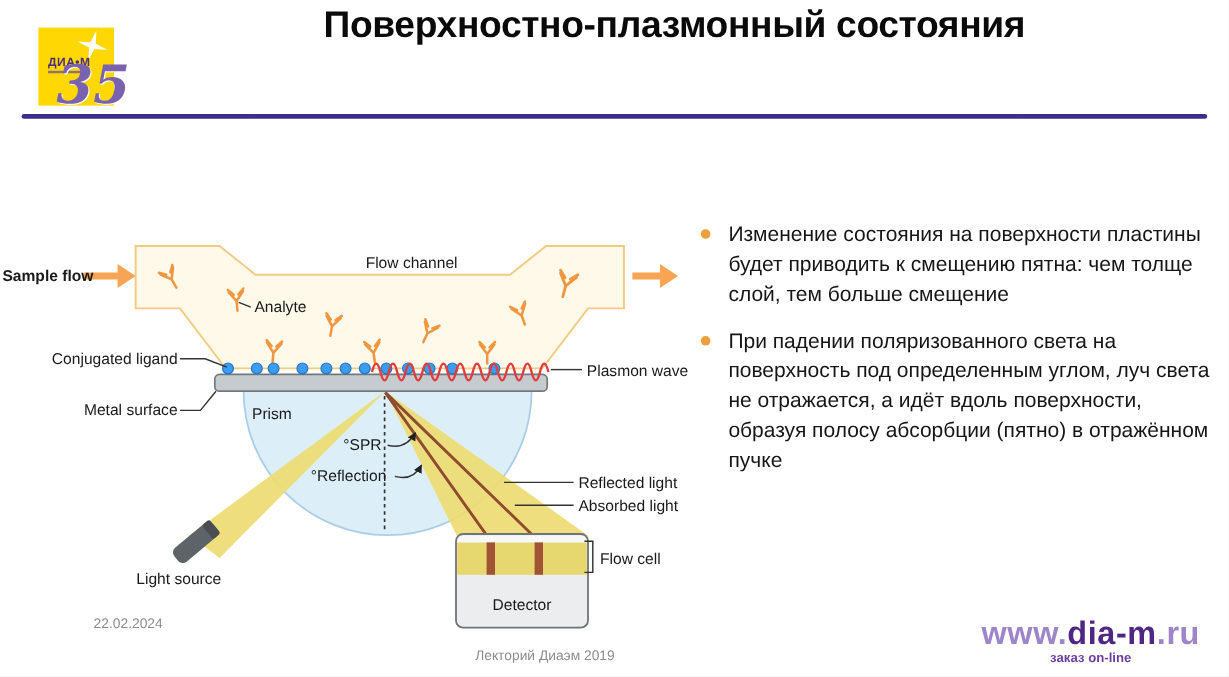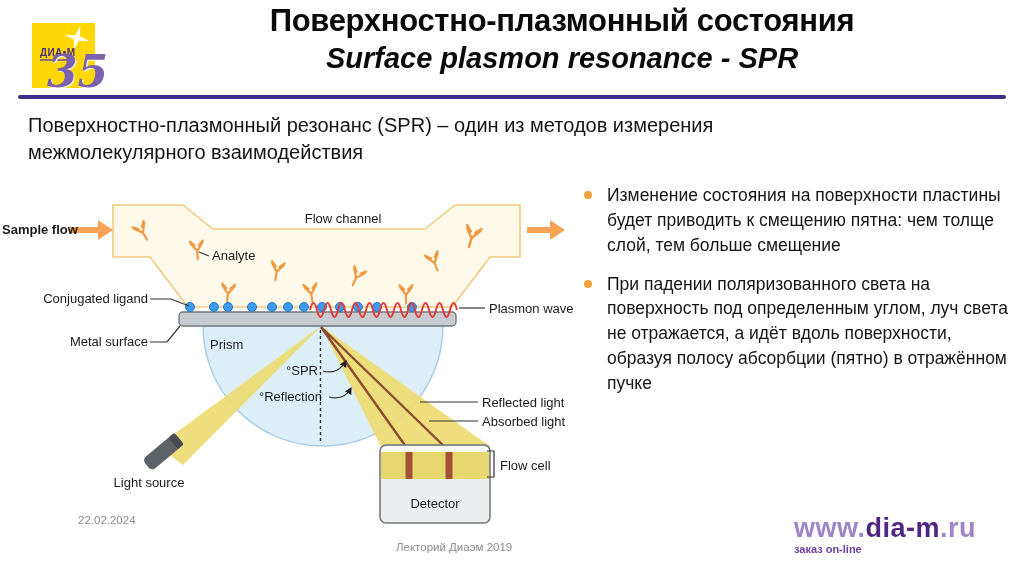--- a/index.html
+++ b/index.html
@@ -18,21 +18,21 @@
   .logo-star{position:absolute;left:64px;top:25px;}
   .logo-35{position:absolute;left:47px;top:50px;font-family:"DejaVu Serif", serif;font-style:italic;
            font-size:44px;font-weight:700;color:#7B62AE;text-shadow:1px 1px 0 #fff;line-height:1;}
   
   .bullets{position:absolute;left:582px;top:183px;width:438px;list-style:none;margin:0;padding:0;}
   .bullets li{position:relative;padding-left:25px;margin-bottom:14px;font-size:17.5px;line-height:1.42;color:#161616;}
   .bullets .dot{position:absolute;left:2px;top:8px;width:8px;height:8px;border-radius:50%;background:#EBA23C;}
   
   .f-date{position:absolute;left:78px;top:514px;font-size:11.5px;color:#8C8C8C;}
   .f-event{position:absolute;left:396px;top:541px;font-size:11.5px;color:#8C8C8C;}
-  .weblogo{position:absolute;right:48px;top:515px;text-align:left;line-height:1;}
+  .weblogo{position:absolute;right:24px;top:515px;text-align:center;line-height:1;}
   .weblogo .row{font-size:27px;font-weight:700;letter-spacing:.5px;}
   .weblogo .www,.weblogo .ru{color:#9C86C9;}
   .weblogo .dom{color:#4F2683;}
   .weblogo .cap{display:block;margin-top:2px;font-size:11px;font-weight:700;color:#6B3FA0;}
   
   .diagram{position:absolute;left:0;top:190px;}
   svg text{font-family:"Liberation Sans", sans-serif;font-size:13px;fill:#1a1a1a;}
   .ab path{stroke:#F0973F;stroke-width:2.1;stroke-linecap:round;fill:none;}
   .conn{stroke:#333;stroke-width:1.2;fill:none;}
 </style>
@@ -44,25 +44,23 @@
   <div class="logo-square"></div>
   <svg class="logo-star" width="26" height="26" viewBox="0 0 26 26">
     <path d="M13,0 L15.3,10.7 L26,13 L15.3,15.3 L13,26 L10.7,15.3 L0,13 L10.7,10.7 Z" fill="#fff" transform="rotate(15 13 13)"></path>
   </svg>
   <div class="logo-brand">ДИА•М</div>
   <div class="logo-tagline"></div>
   <div class="logo-35">35</div>
 
   <div class="titlewrap">
     <div class="title-ru">Поверхностно-плазмонный состояния</div>
-    <div class="title-en">Surface plasmon resonance - SPR</div>
   </div>
   <div class="rule"></div>
 
-  <div class="subtitle">Поверхностно-плазмонный резонанс (SPR) – один из методов измерения межмолекулярного взаимодействия</div>
 
   <svg class="diagram" width="580" height="345" viewBox="0 190 580 345">
     <defs>
       <g id="ab" class="ab">
         <path d="M0,10 L0,2 M0,2 L-6,-6 M0,2 L6,-6"></path>
         <path d="M-6.5,-8 L-2,-3.5 M6.5,-8 L2,-3.5"></path>
       </g>
       <marker id="arr" markerWidth="8" markerHeight="8" refX="5" refY="3" orient="auto">
         <path d="M0,0 L6,3 L0,6 Z" fill="#222"></path>
       </marker>

